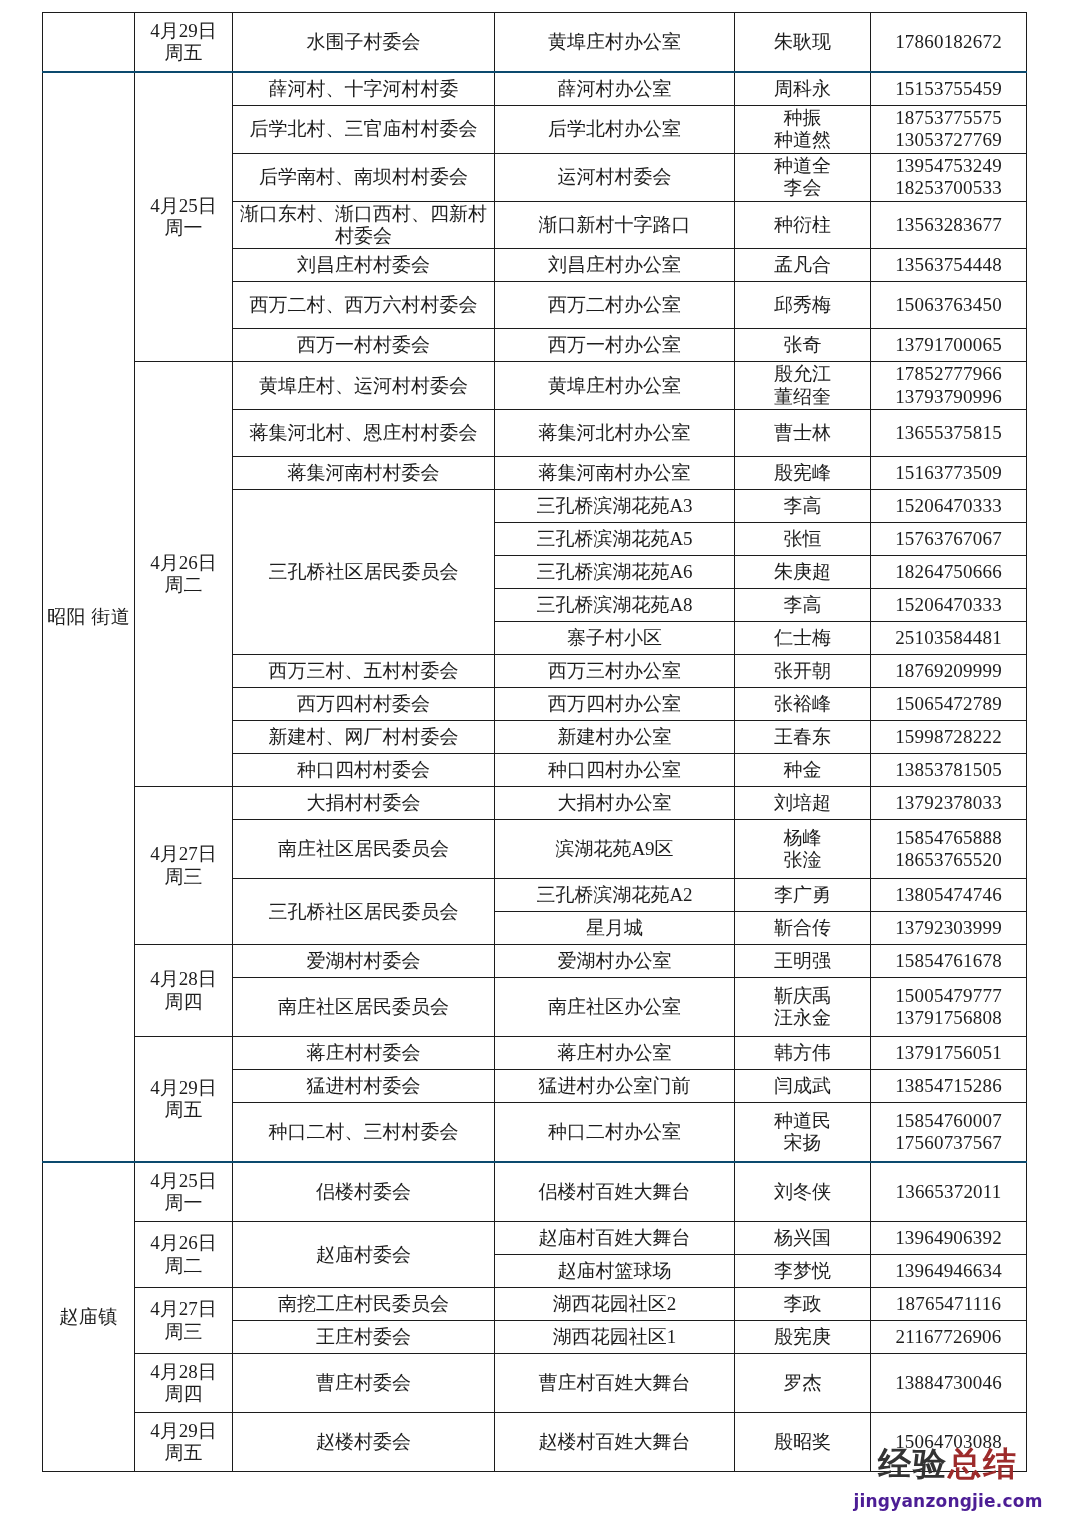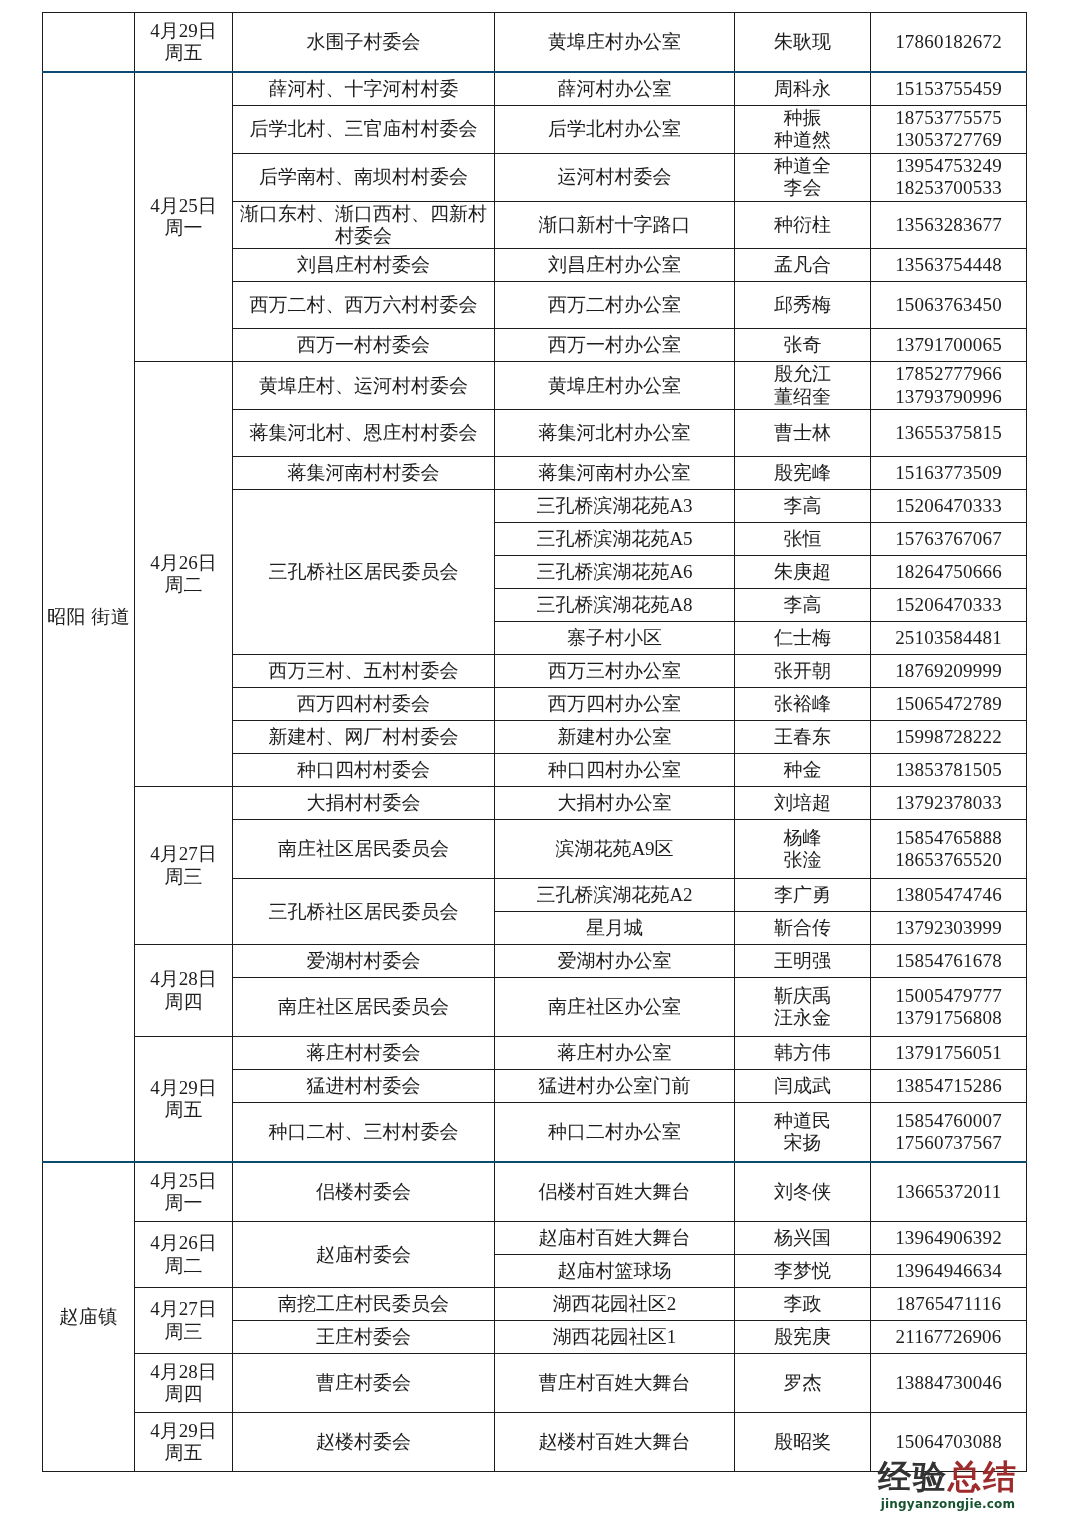--- a/index.html
+++ b/index.html
@@ -102,25 +102,25 @@
     font-family: "DejaVu Sans", sans-serif;
     font-size: 33px;
     font-weight: 700;
     letter-spacing: 2px;
     line-height: 1;
     white-space: nowrap;
   }
   #watermark .wm-cn .dark { color: #333333; }
   #watermark .wm-cn .red  { color: #9d2b2b; }
   #watermark .wm-url {
-    margin-top: 4px;
+    margin-top: 11px;
     font-family: "DejaVu Sans", sans-serif;
-    font-size: 12px;
+    font-size: 17px;
     font-weight: 700;
-    color: #14532d;
+    color: #4c1d95;
     letter-spacing: 0.2px;
     white-space: nowrap;
   }
 </style>
 </head>
 <body>
 
 <div id="sheet">
 
   <table class="grid">

